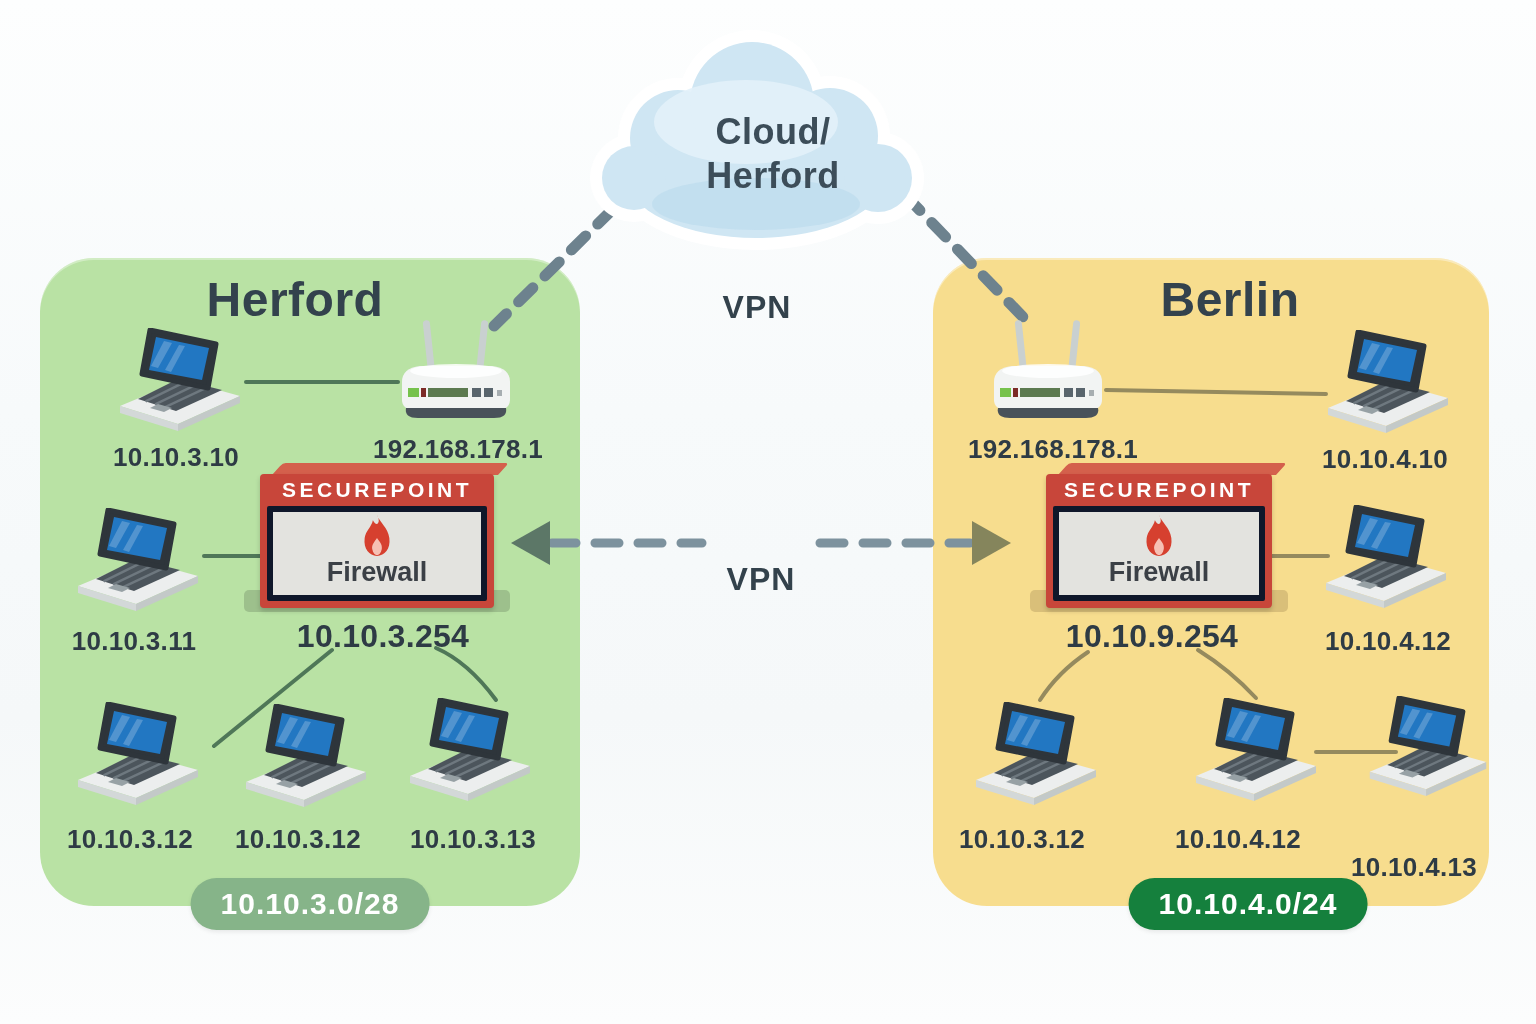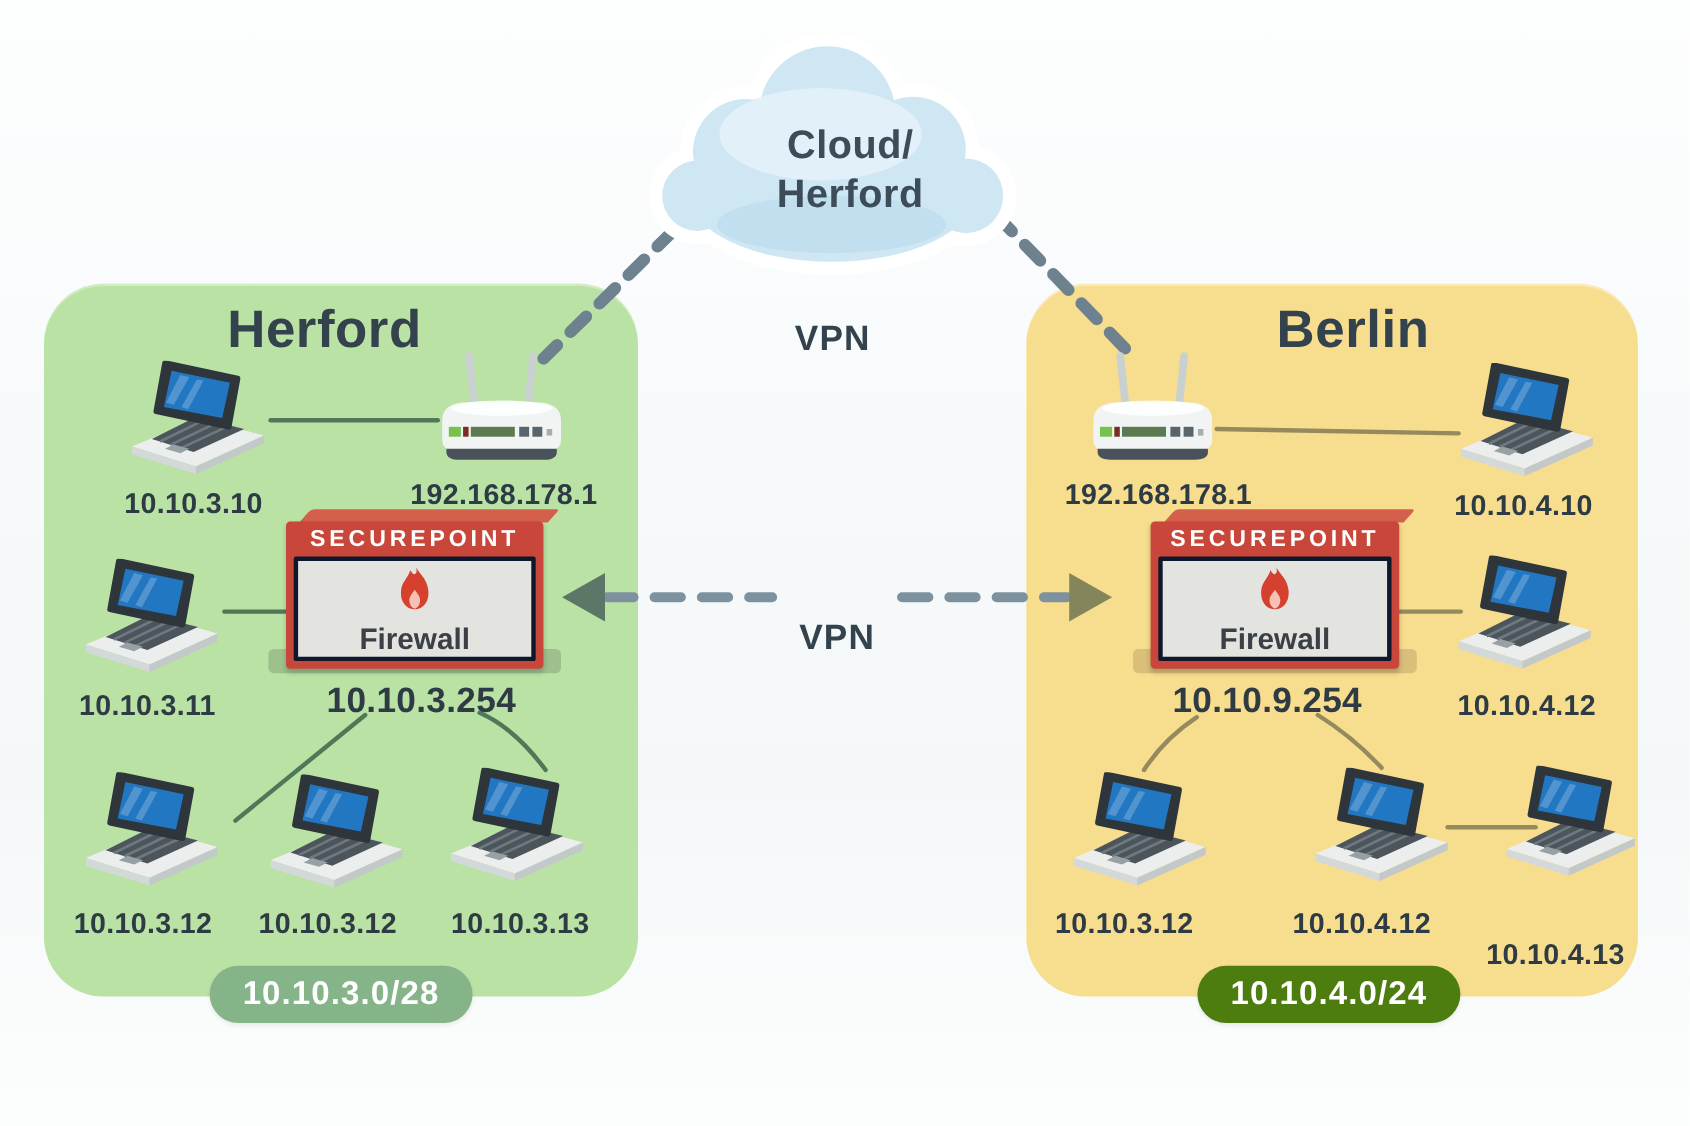--- a/index.html
+++ b/index.html
@@ -12,40 +12,40 @@
   .abs{position:absolute;}
   .site-box{position:absolute;top:258px;height:648px;border-radius:54px;z-index:0;}
   #herford-box{left:40px;width:540px;background:#b9e2a4;box-shadow:inset 0 2px 0 rgba(255,255,255,.35);}
   #berlin-box{left:933px;width:556px;background:#f7dd8e;box-shadow:inset 0 2px 0 rgba(255,255,255,.4);}
   .site-title{position:absolute;transform:translateX(-50%);font-size:48px;font-weight:700;color:#33424d;z-index:3;letter-spacing:.5px;}
   .lbl{position:absolute;transform:translateX(-50%);font-size:26px;font-weight:700;color:#2e3b45;white-space:nowrap;z-index:3;letter-spacing:.3px;text-align:center;}
   .lbl.big{font-size:32px;}
   .pill{position:absolute;transform:translateX(-50%);top:878px;padding:9px 30px;border-radius:29px;
         color:#ffffff;font-size:30px;font-weight:700;letter-spacing:1px;z-index:4;white-space:nowrap;}
   #herford-pill{left:310px;background:#86b489;box-shadow:0 2px 4px rgba(0,0,0,.08);}
-  #berlin-pill{left:1208px;background:#4d7c0f;box-shadow:0 2px 4px rgba(0,0,0,.08);}
+  #berlin-pill{left:1248px;background:#15803d;box-shadow:0 2px 4px rgba(0,0,0,.08);}
   .icon{position:absolute;z-index:2;}
   svg.lines{position:absolute;left:0;top:0;z-index:1;}
   
   .cloud-label{position:absolute;left:757px;top:110px;transform:translateX(-50%);text-align:center;
      font-size:36px;font-weight:700;color:#3c4d59;line-height:44px;z-index:3;letter-spacing:.5px;margin-left:16px;}
   .vpn-label{position:absolute;transform:translateX(-50%);font-size:32px;font-weight:700;color:#33424c;z-index:3;letter-spacing:1px;margin-top:37px;}
   
   .firewall{position:absolute;z-index:2;}
   .fw-stand{position:absolute;left:-16px;right:-16px;bottom:-4px;height:22px;border-radius:5px;}
   .fw-stand.green{background:#9dc08c;}
   .fw-stand.tan{background:#d9bf79;}
   .fw-top3d{position:absolute;left:12px;top:-11px;width:calc(100% - 8px);height:12px;background:#d4604c;
      transform:skewX(-42deg);transform-origin:bottom left;border-radius:3px 3px 0 0;}
   .fw-main{position:relative;height:100%;background:#c8463a;border-radius:4px;padding:0 7px 7px 7px;
      box-sizing:border-box;display:flex;flex-direction:column;box-shadow:0 3px 5px rgba(0,0,0,.18);}
   .fw-brand{height:32px;display:flex;align-items:center;justify-content:center;color:#ffffff;
      font-weight:700;font-size:21px;letter-spacing:3.5px;}
-  .fw-body{flex:1;background:#e3e3df;border:4px solid #0f172a;border-radius:2px;
-     display:flex;flex-direction:column;align-items:center;justify-content:space-between;}
+  .fw-body{flex:1;background:#e3e3df;border:6px solid #0f172a;border-radius:2px;
+     display:flex;flex-direction:column;align-items:center;justify-content:flex-start;}
   .fw-label{font-size:27px;font-weight:700;color:#3b4046;margin-top:-3px;}
 </style>
 </head>
 <body>
 
 <svg width="0" height="0" style="position:absolute" aria-hidden="true">
   <defs>
     <symbol id="sym-laptop" viewBox="0 0 136 106">
       <path d="M8 78 L66 96 L128 68 L70 52 Z" fill="#eceeee"></path>
       <path d="M8 78 L8 85 L66 103 L66 96 Z" fill="#d3d8d8"></path>

